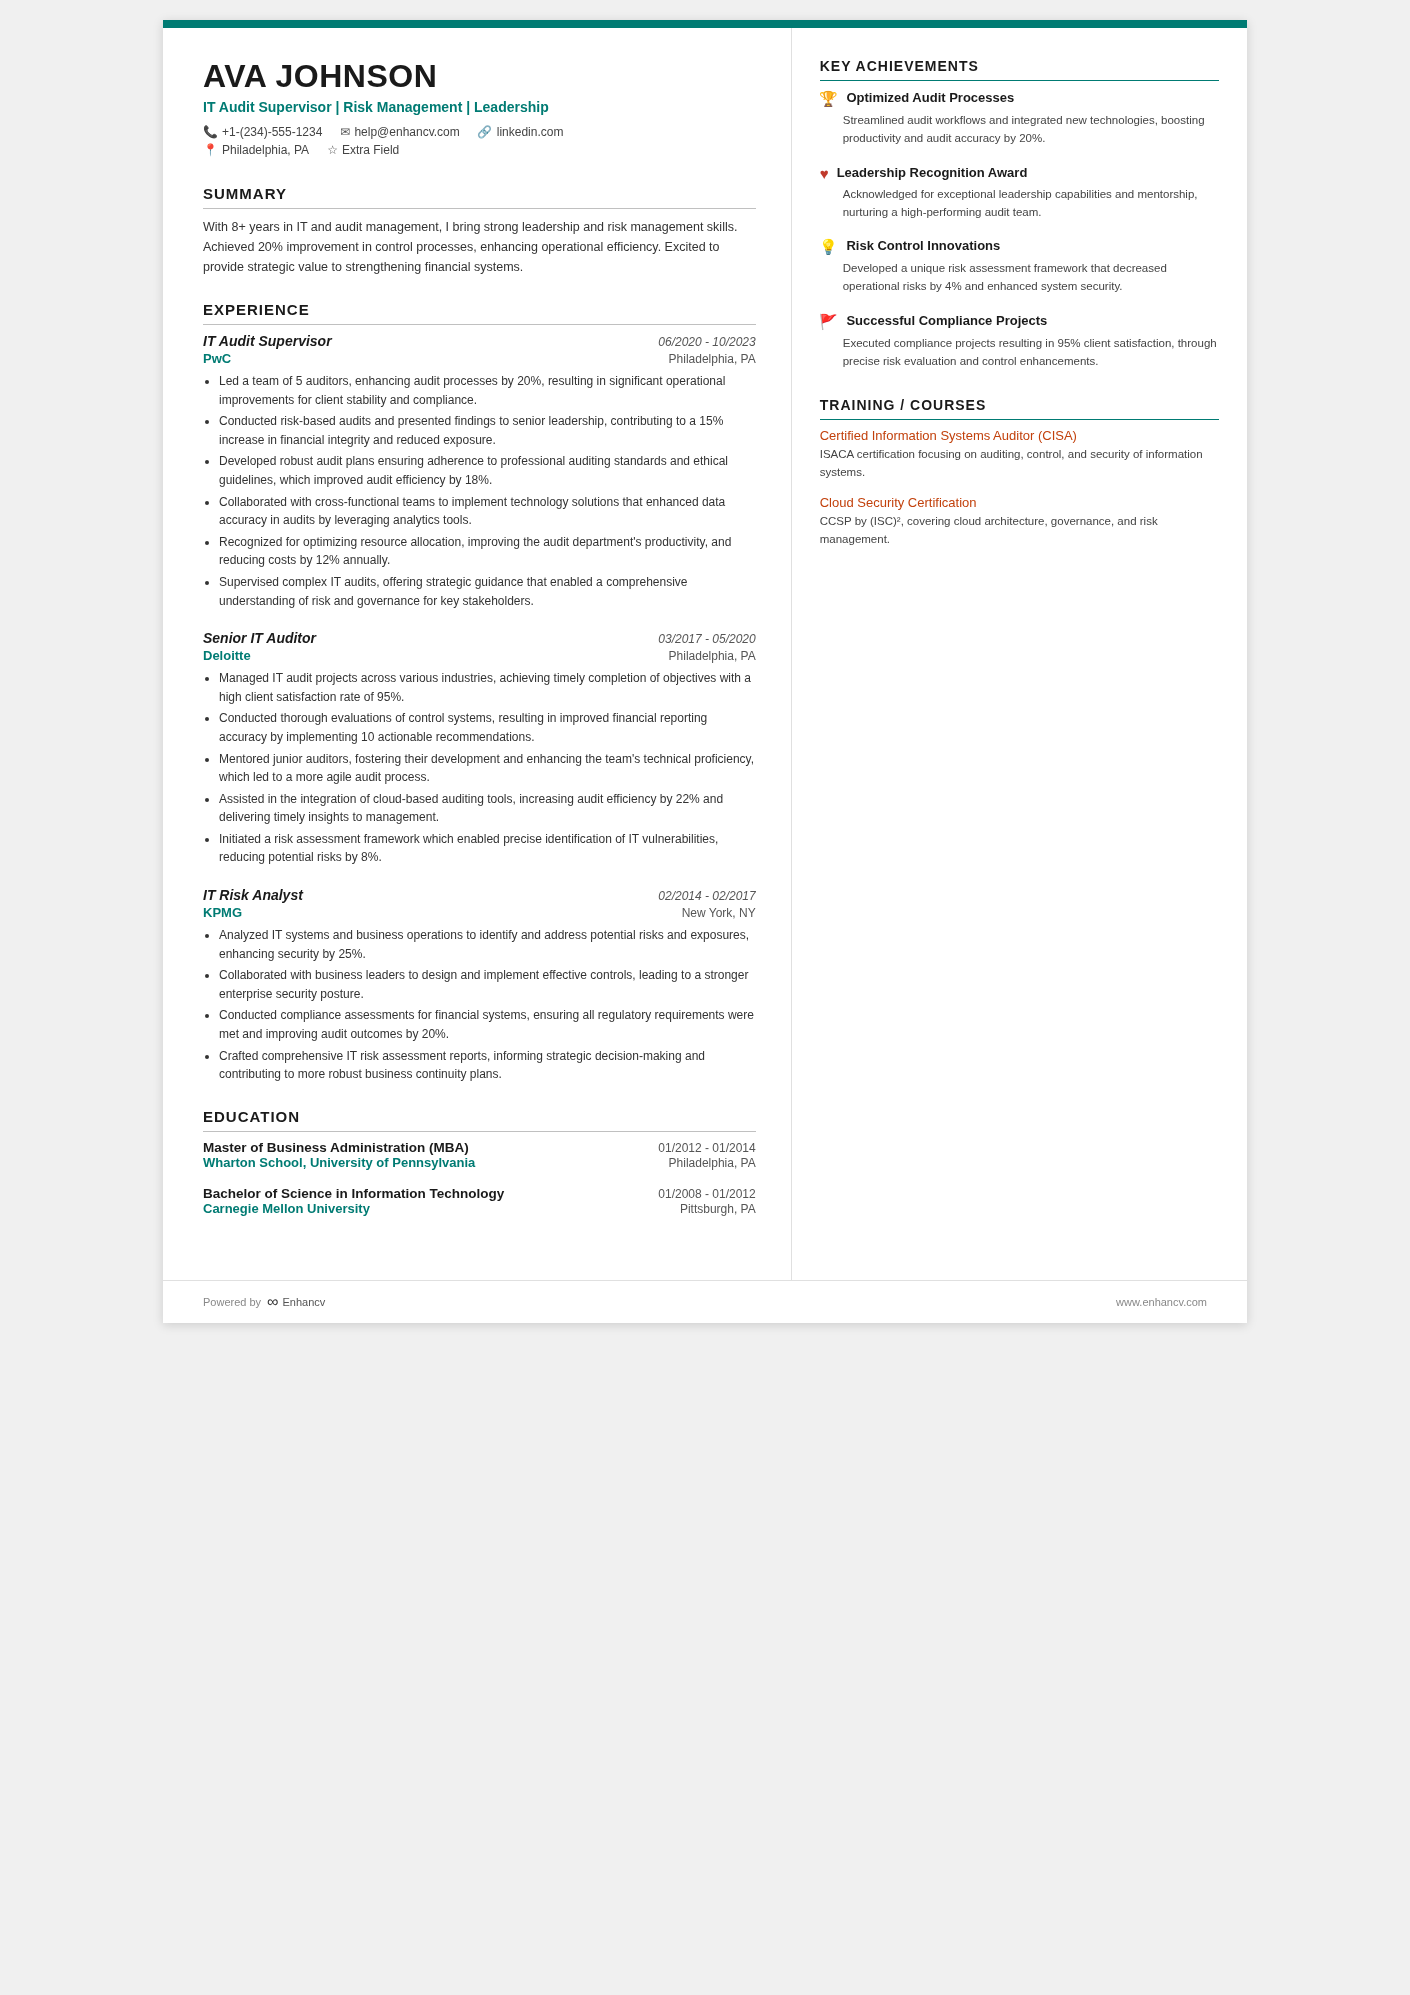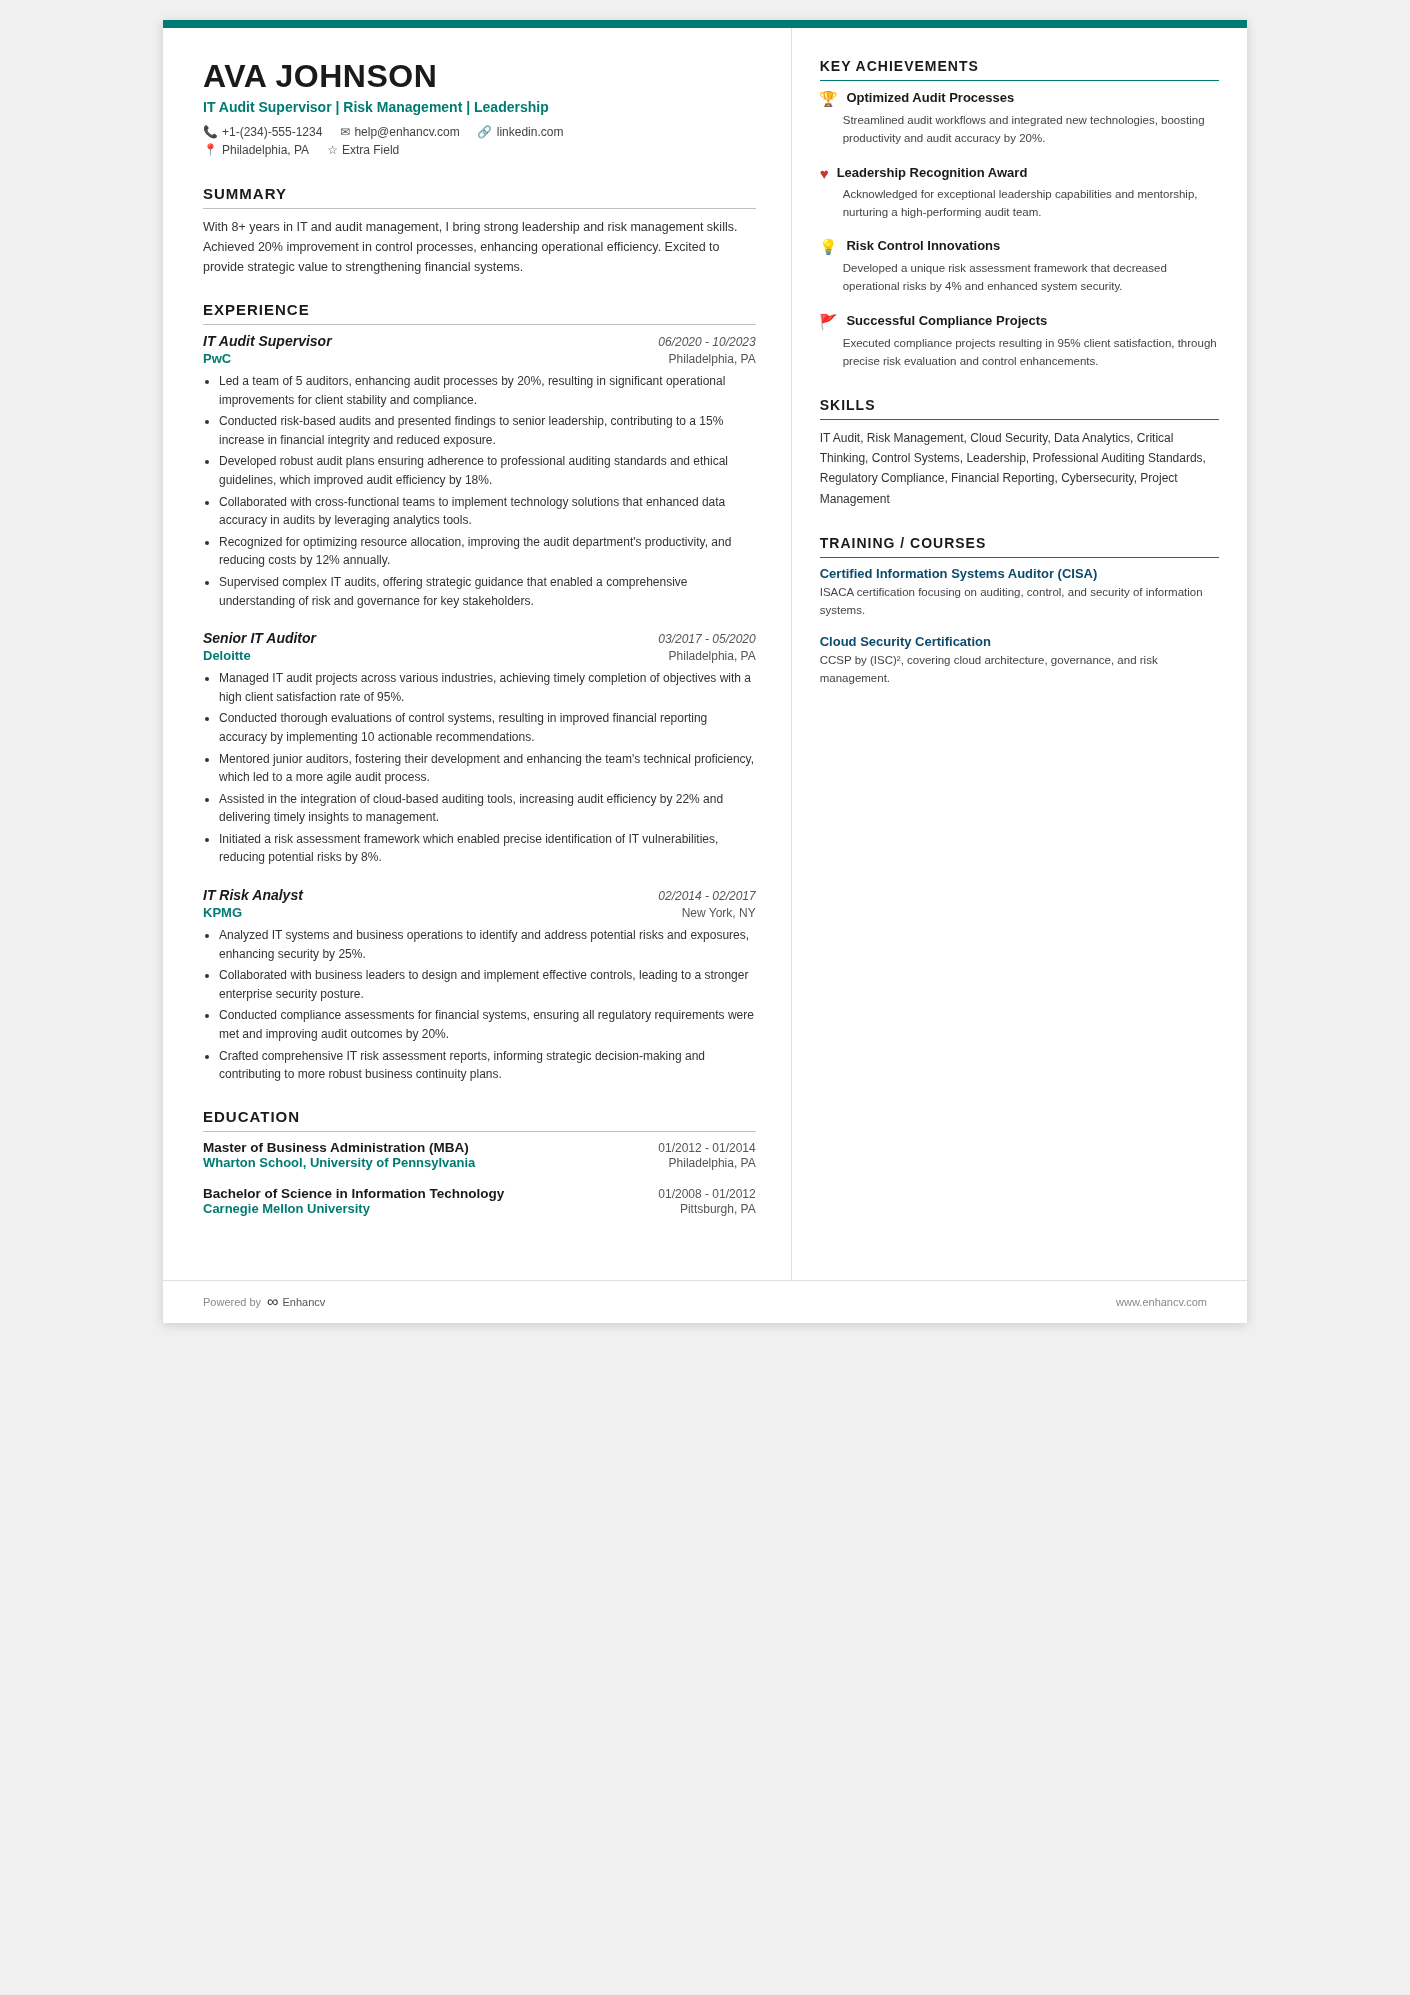--- a/index.html
+++ b/index.html
@@ -214,22 +214,22 @@
     .skills-text {
       font-size: 12px;
       color: #333;
       line-height: 1.7;
     }
     .course-item {
       margin-bottom: 14px;
     }
     .course-title {
       font-size: 13px;
-      font-weight: 700;
-      color: #0c4a6e;
+      font-weight: 400;
+      color: #c2410c;
       margin-bottom: 3px;
     }
     .course-desc {
       font-size: 11.5px;
       color: #444;
       line-height: 1.55;
     }
 
     
     .footer {
@@ -421,24 +421,20 @@
 
           <div class="achievement-item">
             <div class="achievement-header">
               <span class="achievement-icon">🚩</span>
               <span class="achievement-title">Successful Compliance Projects</span>
             </div>
             <div class="achievement-desc">Executed compliance projects resulting in 95% client satisfaction, through precise risk evaluation and control enhancements.</div>
           </div>
         </div>
 
-        <div class="right-section">
-          <div class="right-section-title">SKILLS</div>
-          <div class="skills-text">IT Audit, Risk Management, Cloud Security, Data Analytics, Critical Thinking, Control Systems, Leadership, Professional Auditing Standards, Regulatory Compliance, Financial Reporting, Cybersecurity, Project Management</div>
-        </div>
 
         <div class="right-section">
           <div class="right-section-title">TRAINING / COURSES</div>
 
           <div class="course-item">
             <div class="course-title">Certified Information Systems Auditor (CISA)</div>
             <div class="course-desc">ISACA certification focusing on auditing, control, and security of information systems.</div>
           </div>
 
           <div class="course-item">

